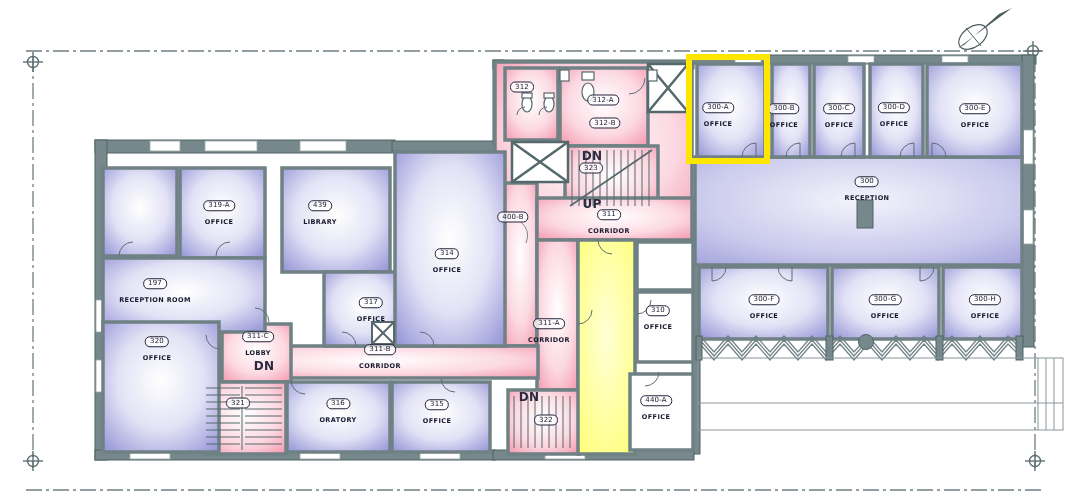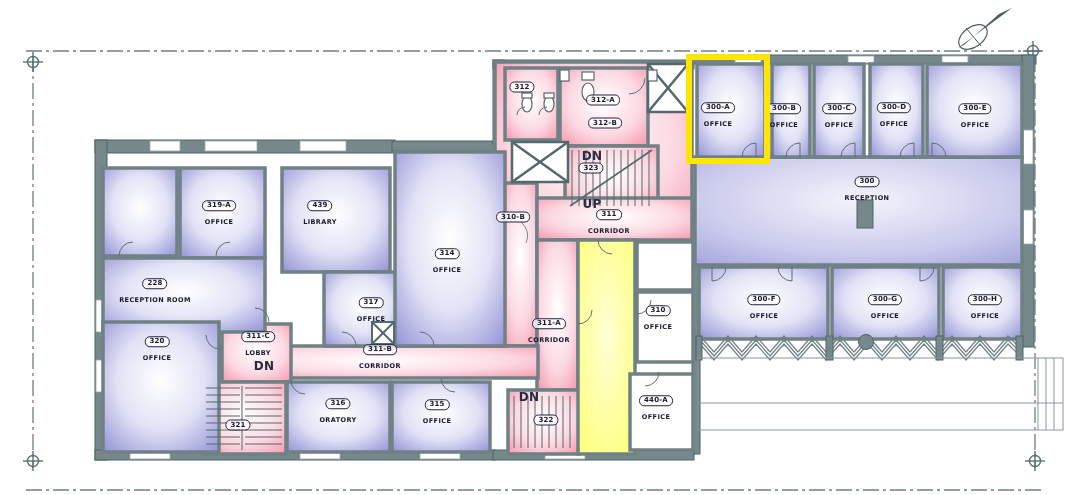--- a/index.html
+++ b/index.html
@@ -8,21 +8,21 @@
     font-family:"DejaVu Sans", sans-serif;overflow:hidden;
   }
   .plan svg{position:absolute;left:0;top:0;}
   
   .rlabel{
     position:absolute;transform:translate(-50%,-50%);
     display:flex;flex-direction:column;align-items:center;
     z-index:6;pointer-events:none;line-height:1;
   }
   .rlabel .pill{
-    font-size:7px;font-weight:bold;color:#18182e;
+    font-size:7px;font-weight:normal;color:#18182e;
     border:1.2px solid #22223a;border-radius:5px;
     padding:1px 4px;background:rgba(255,255,255,0.78);
     white-space:nowrap;letter-spacing:.2px;
   }
   .rlabel .rname{
     font-size:6.5px;font-weight:bold;color:#18182e;margin-top:8px;
     white-space:nowrap;letter-spacing:.4px;
   }
   .rlabel .rname:empty{display:none;}
   .anno{
@@ -306,32 +306,32 @@
 
 <div class="rlabel" style="left:219px;top:213px">
       <span class="pill">319-A</span>
       <span class="rname">OFFICE</span>
     </div>
 <div class="rlabel" style="left:320px;top:213px">
       <span class="pill">439</span>
       <span class="rname">LIBRARY</span>
     </div>
 <div class="rlabel" style="left:155px;top:291px">
-      <span class="pill">228</span>
+      <span class="pill">197</span>
       <span class="rname">RECEPTION ROOM</span>
     </div>
 <div class="rlabel" style="left:157px;top:349px">
       <span class="pill">320</span>
       <span class="rname">OFFICE</span>
     </div>
 <div class="rlabel" style="left:258px;top:344px">
       <span class="pill">311-C</span>
       <span class="rname">LOBBY</span>
     </div>
-<div class="rlabel" style="left:238px;top:425px">
+<div class="rlabel" style="left:238px;top:403px">
       <span class="pill">321</span>
     </div>
 <div class="rlabel" style="left:338px;top:411px">
       <span class="pill">316</span>
       <span class="rname">ORATORY</span>
     </div>
 <div class="rlabel" style="left:371px;top:310px">
       <span class="pill">317</span>
       <span class="rname">OFFICE</span>
     </div>
@@ -360,21 +360,21 @@
 <div class="rlabel" style="left:603px;top:100px">
       <span class="pill">312-A</span>
     </div>
 <div class="rlabel" style="left:605px;top:123px">
       <span class="pill">312-B</span>
     </div>
 <div class="rlabel" style="left:591px;top:168px">
       <span class="pill">323</span>
     </div>
 <div class="rlabel" style="left:513px;top:217px">
-      <span class="pill">310-B</span>
+      <span class="pill">400-B</span>
     </div>
 <div class="rlabel" style="left:609px;top:222px">
       <span class="pill">311</span>
       <span class="rname">CORRIDOR</span>
     </div>
 <div class="rlabel" style="left:658px;top:318px">
       <span class="pill">310</span>
       <span class="rname">OFFICE</span>
     </div>
 <div class="rlabel" style="left:656px;top:408px">

